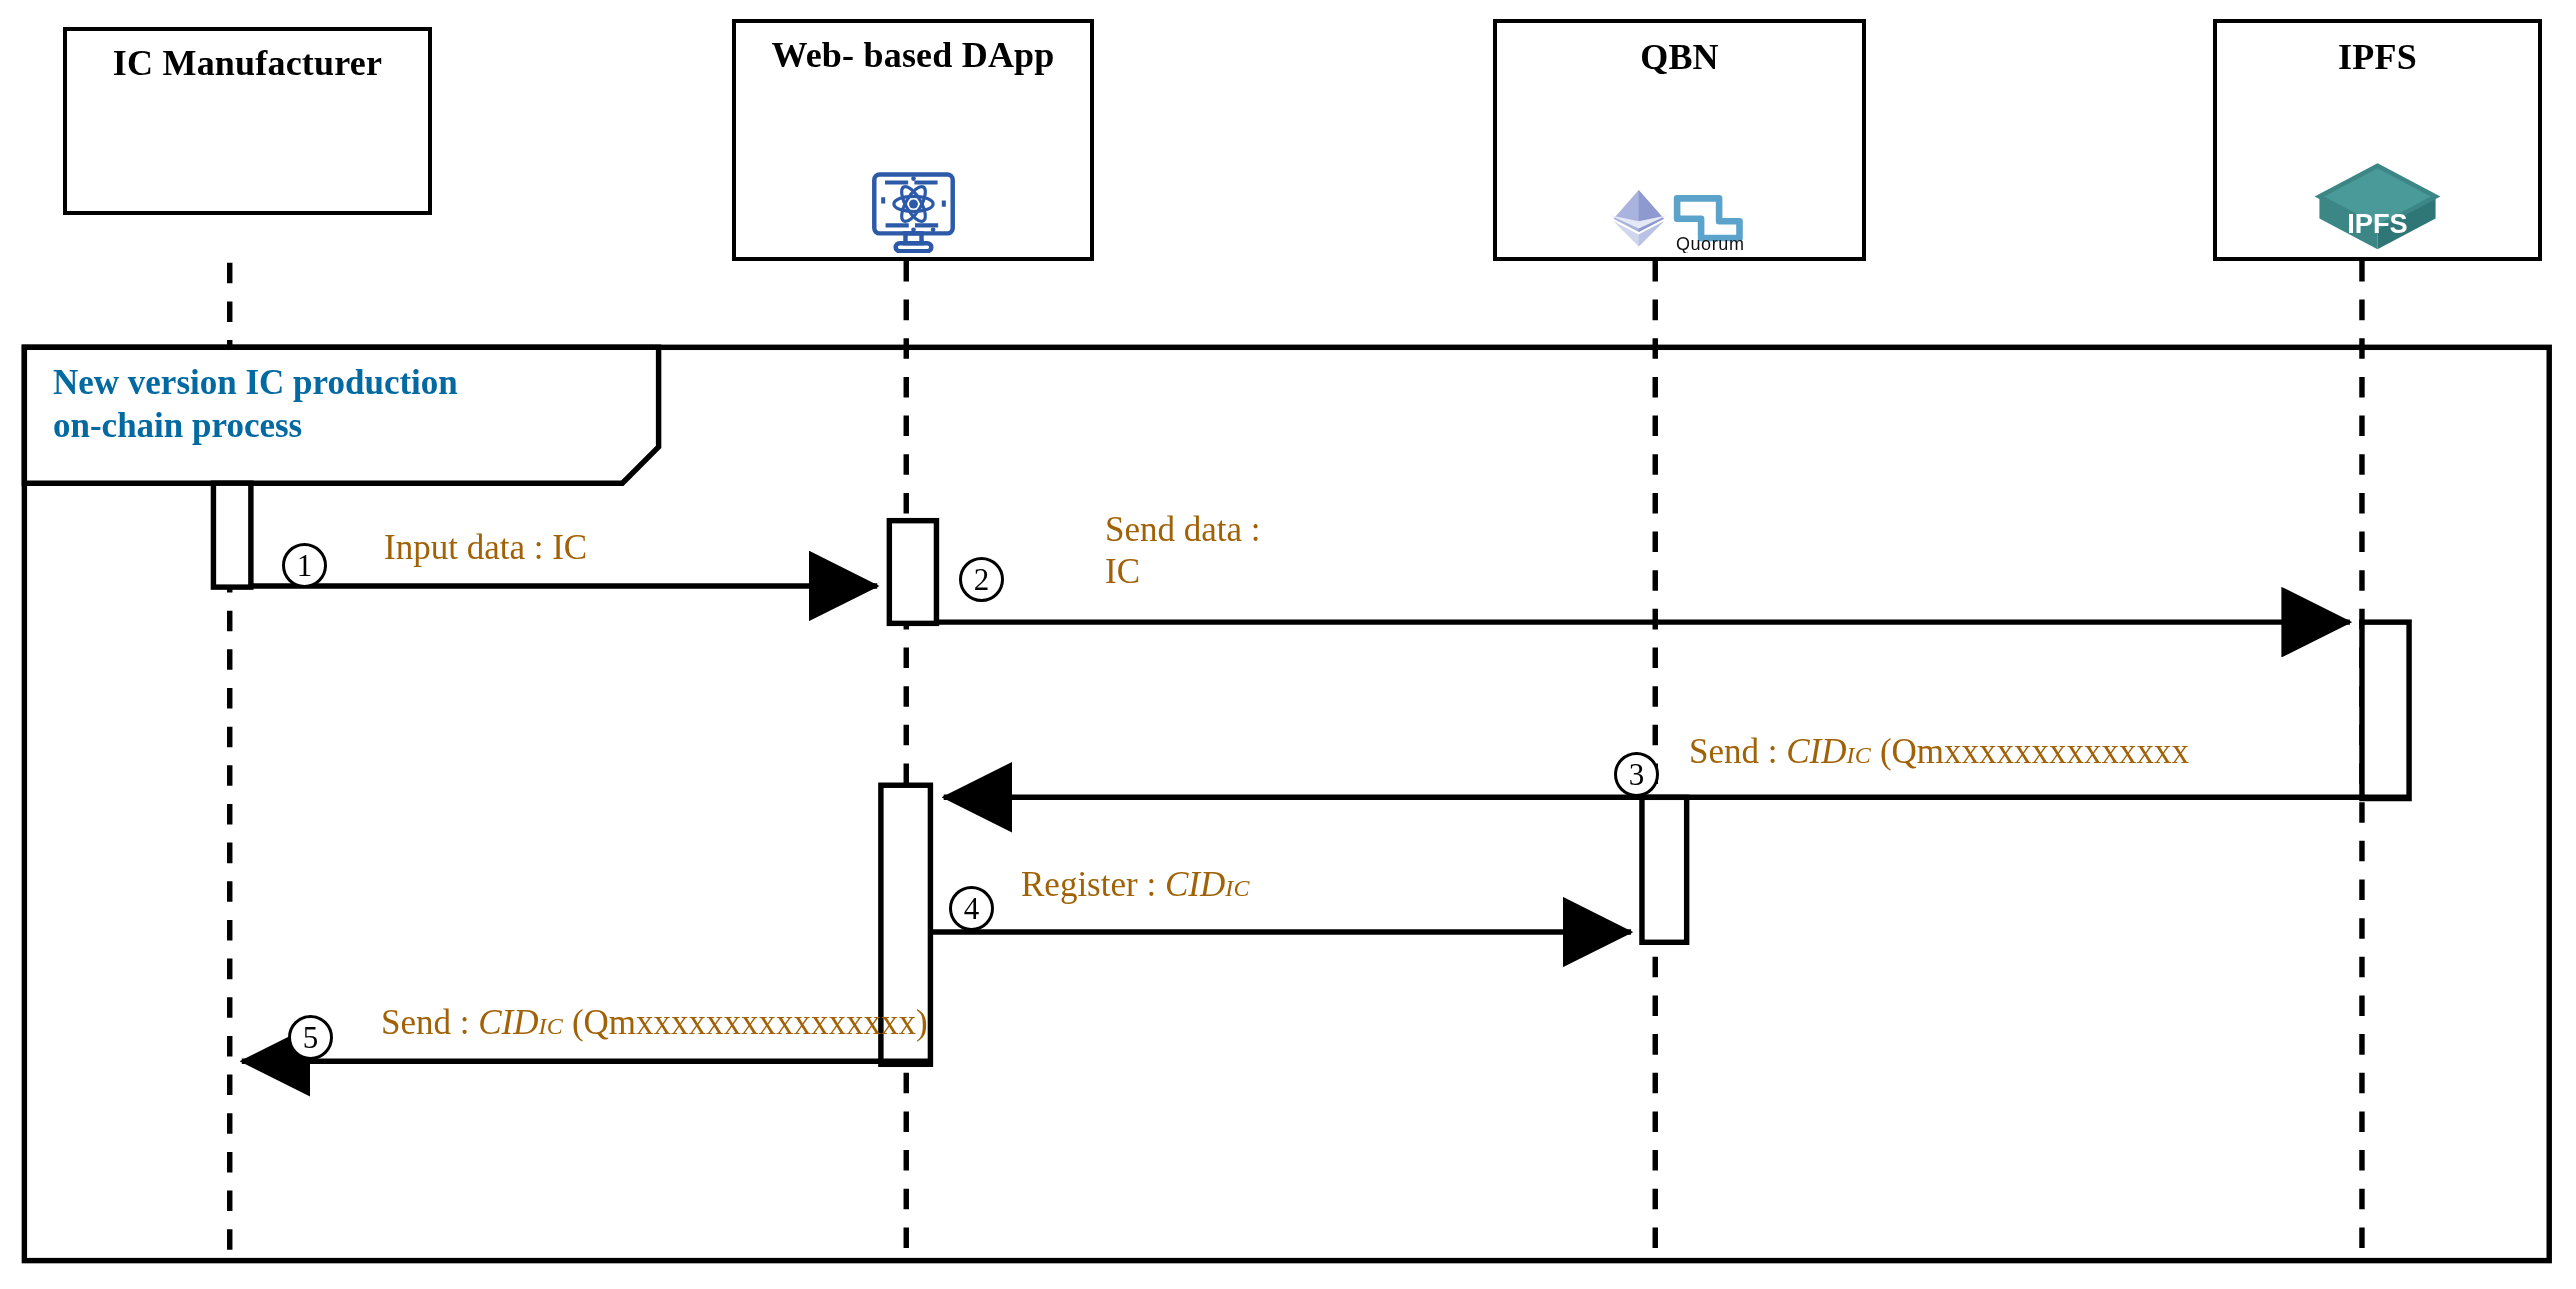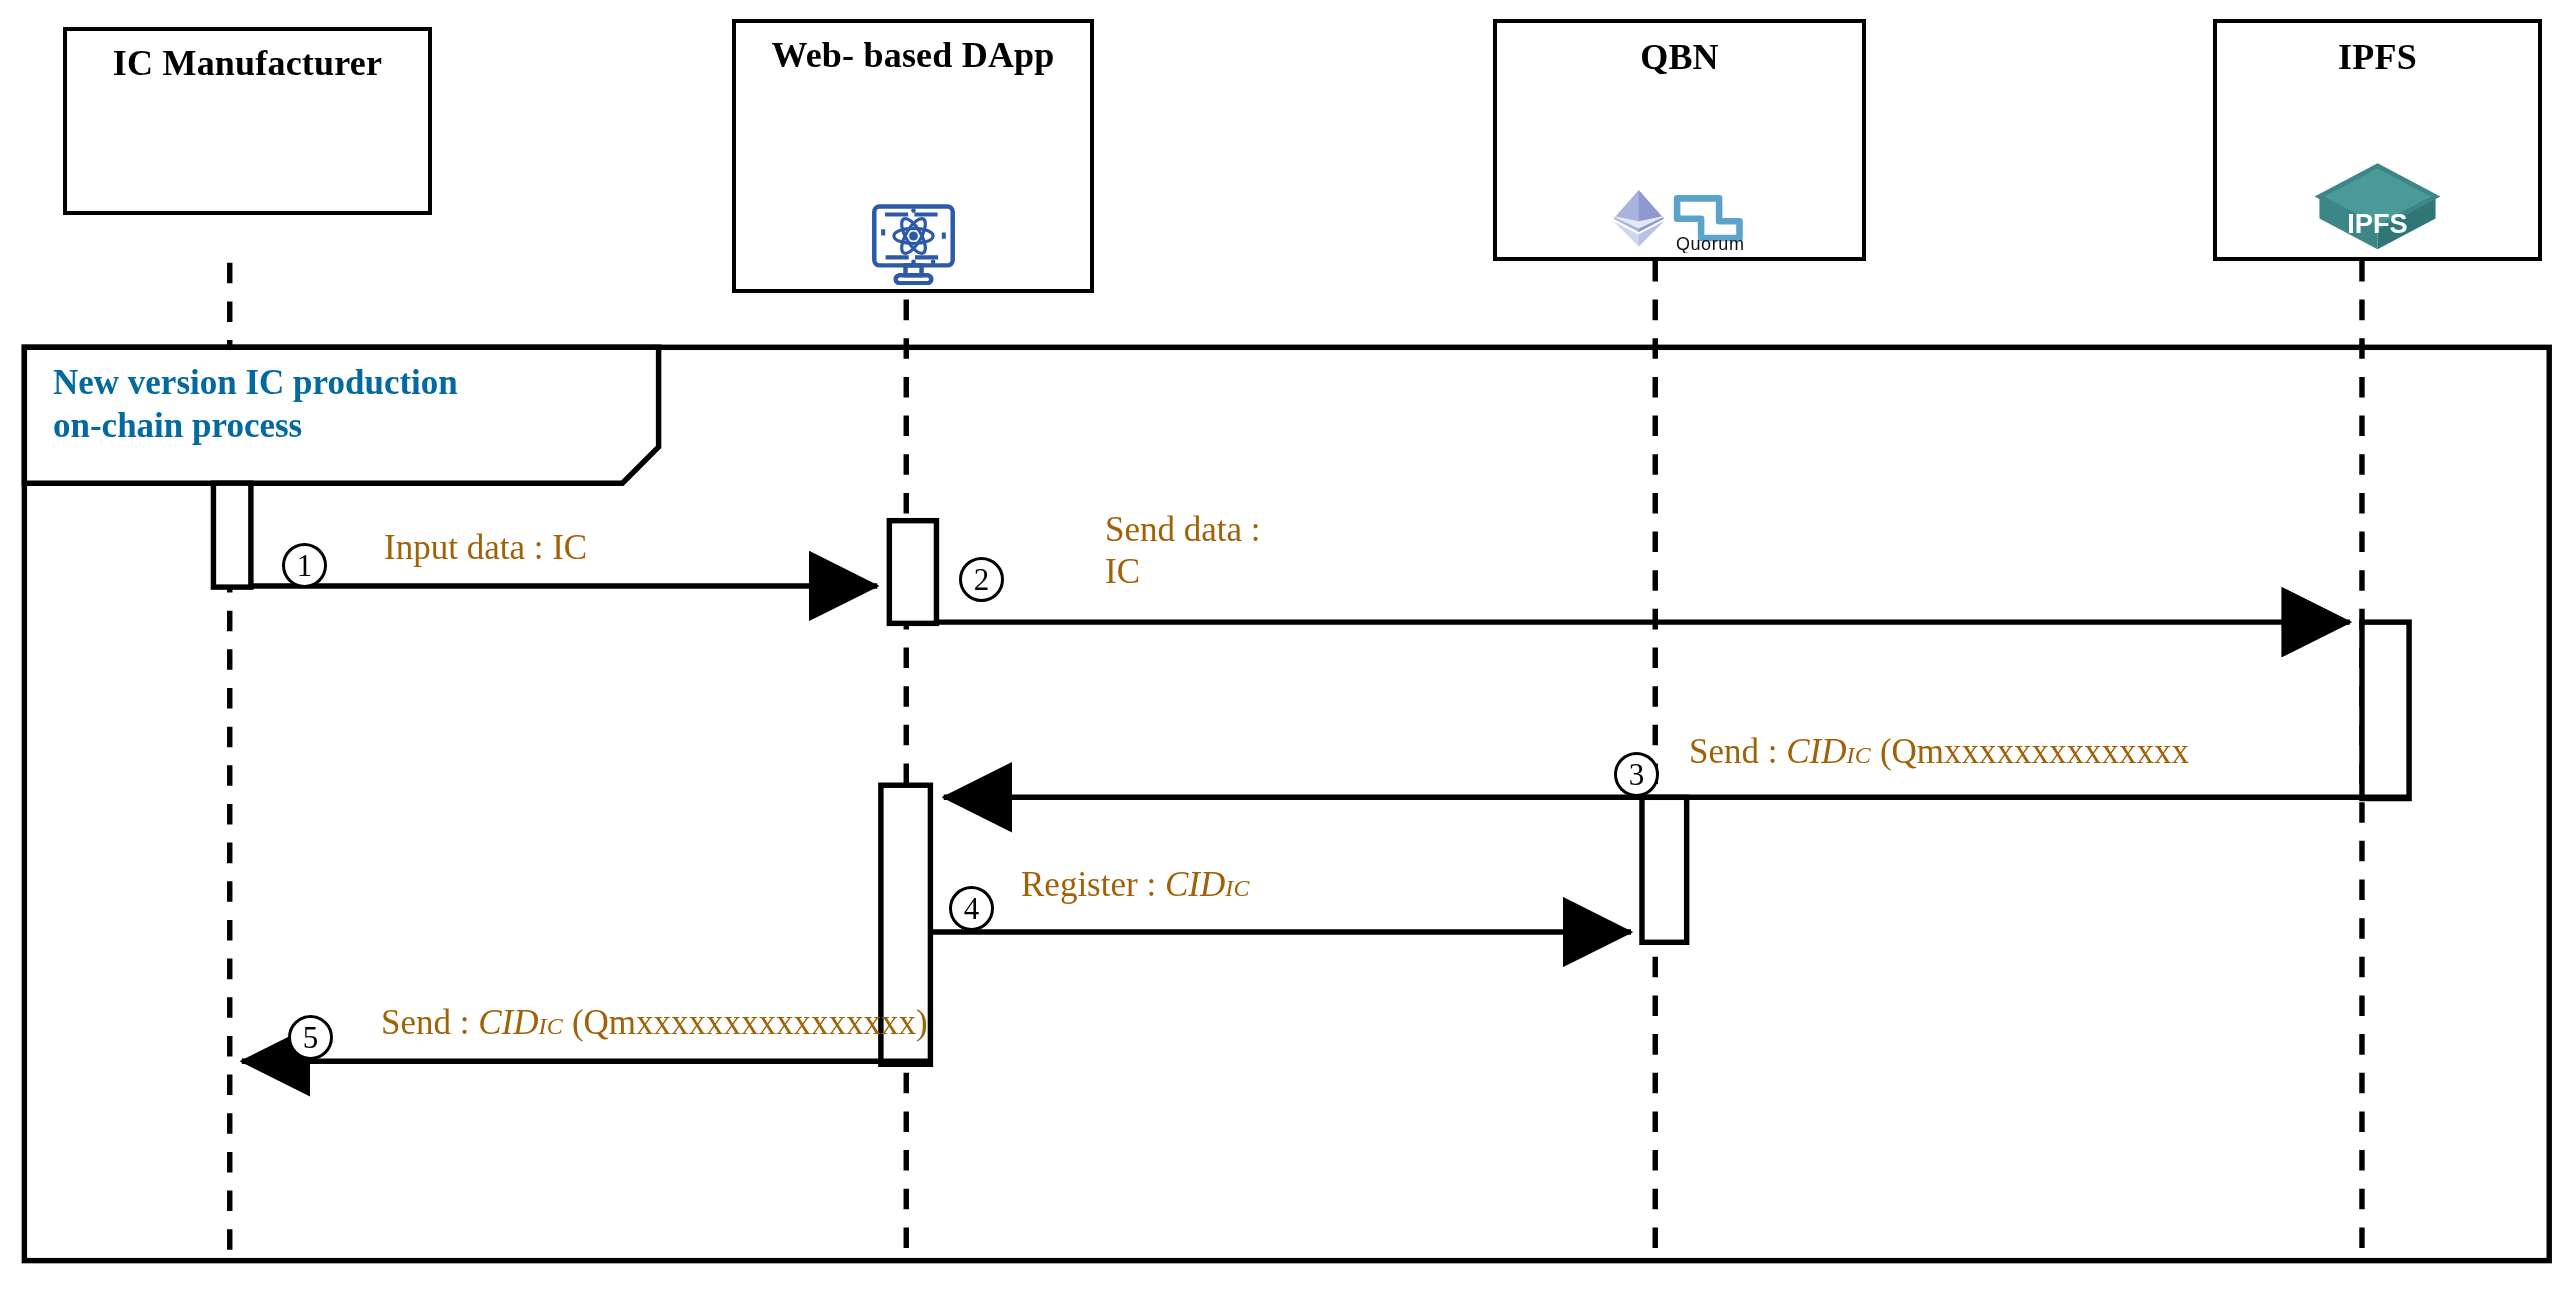--- a/index.html
+++ b/index.html
@@ -134,21 +134,21 @@
     <line x1="1540" y1="1543" x2="2700" y2="1543" stroke="#000000" stroke-width="9" marker-end="url(#arrH)"></line>
 
     <line x1="1540" y1="1757" x2="400" y2="1757" stroke="#000000" stroke-width="9" marker-end="url(#arrH)"></line>
   </svg>
 
   <div class="lifeline-box" style="left:45px; top:27px; width:369px; height:188px;margin-left:18px;">
     <div class="lifeline-title two-line">IC
 Manufacturer</div>
   </div>
 
-  <div class="lifeline-box" style="left:732px; top:19.3px; width:362px; height:274px;">
+  <div class="lifeline-box" style="left:732px; top:19.3px; width:362px; height:242px;">
     <div class="lifeline-title two-line">Web-
 based DApp</div>
     <div class="icon-slot">
       <svg width="91" height="82" viewBox="0 0 100 92" aria-hidden="true">
         <rect x="6" y="4" width="88" height="66" rx="6" ry="6" fill="none" stroke="#2c5aa8" stroke-width="5"></rect>
         <rect x="16" y="13" width="68" height="48" rx="2" ry="2" fill="none" stroke="#2c5aa8" stroke-width="4.5" stroke-dasharray="26 7 26"></rect>
         <circle cx="50" cy="37" r="5" fill="#2c5aa8"></circle>
         <ellipse cx="50" cy="37" rx="22" ry="8.5" fill="none" stroke="#2c5aa8" stroke-width="3.6"></ellipse>
         <ellipse cx="50" cy="37" rx="22" ry="8.5" fill="none" stroke="#2c5aa8" stroke-width="3.6" transform="rotate(60 50 37)"></ellipse>
         <ellipse cx="50" cy="37" rx="22" ry="8.5" fill="none" stroke="#2c5aa8" stroke-width="3.6" transform="rotate(-60 50 37)"></ellipse>

